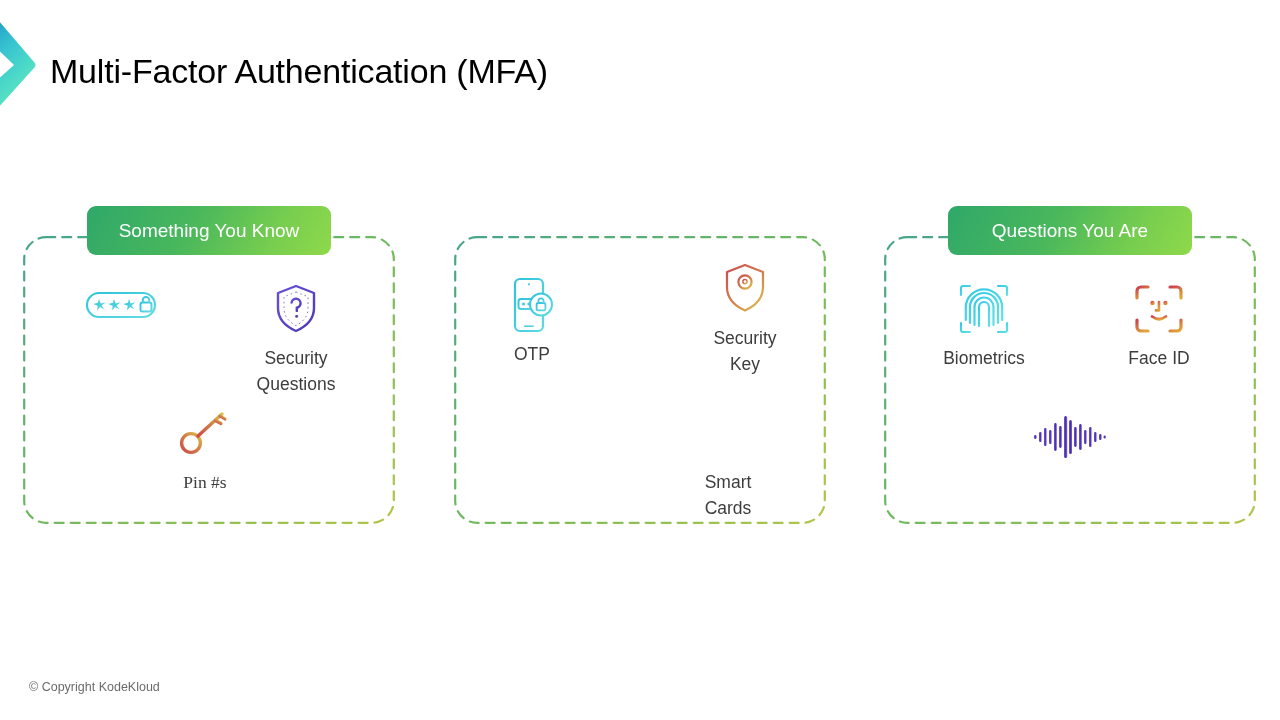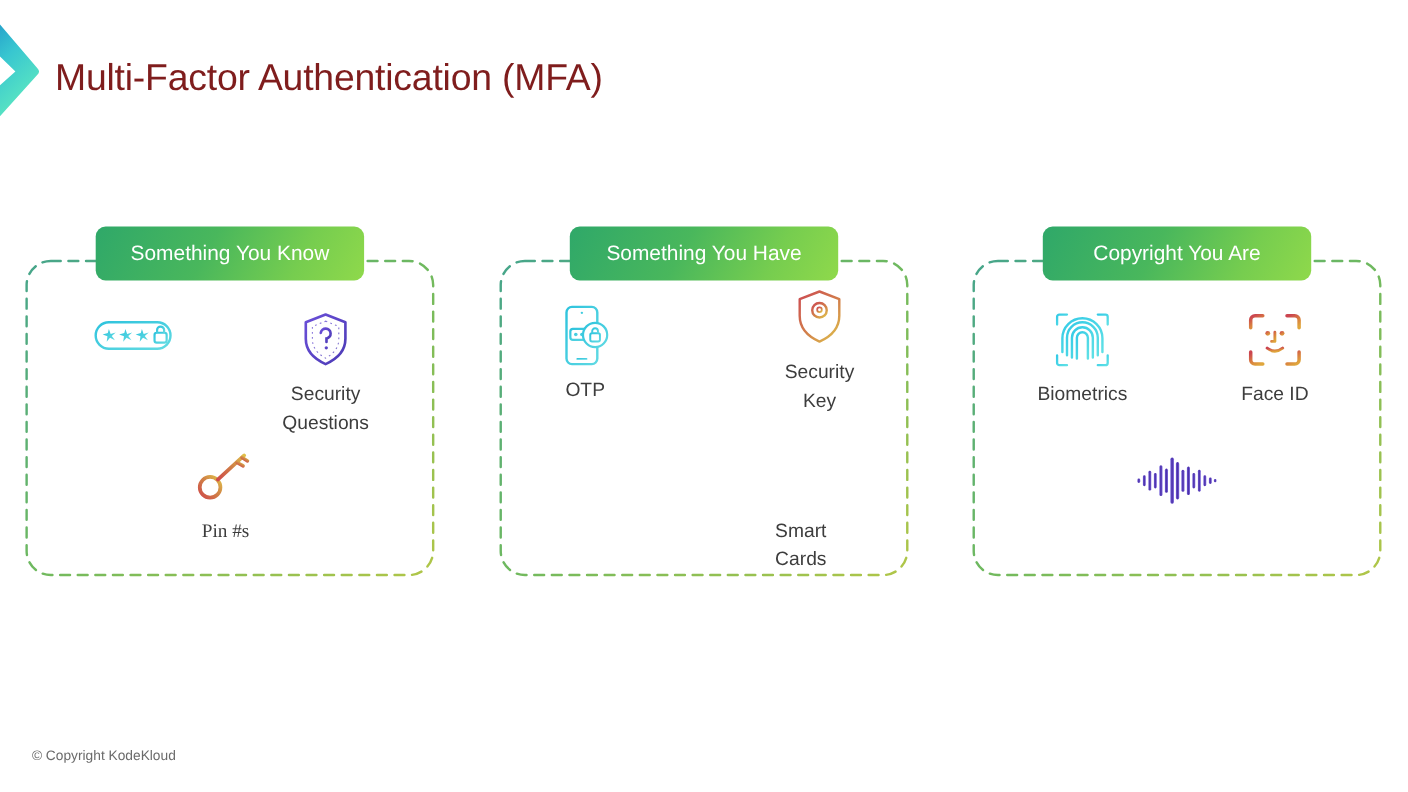--- a/index.html
+++ b/index.html
@@ -27,21 +27,21 @@
   }
 
   
   .page-title {
     position: absolute;
     left: 50px;
     top: 52px;
     font-size: 34px;
     font-weight: 400;
     letter-spacing: -0.2px;
-    color: #7f1d1d;
+    color: #000000;
     white-space: nowrap;
   }
 
   
   .cards {
     position: absolute;
     left: 0;
     top: 236px;
     width: 1280px;
     height: 292px;
@@ -235,21 +235,20 @@
         <defs>
           <linearGradient id="bg1" x1="0" y1="0" x2="1" y2="1">
             <stop offset="0" stop-color="#46a58b"></stop>
             <stop offset="0.5" stop-color="#6fb95f"></stop>
             <stop offset="1" stop-color="#b1c648"></stop>
           </linearGradient>
         </defs>
         <rect x="1.2" y="1.2" width="369.6" height="285.6" rx="22" ry="22" fill="#ffffff" stroke="url(#bg1)" stroke-width="2.2" stroke-dasharray="9 7" stroke-linecap="round"></rect>
       </svg>
     </div>
-    <div class="card-title">Something You Have</div>
 
     <div class="item i0">
       <div class="item-icon">
         <svg width="48" height="58" viewBox="0 0 48 58">
           <defs>
             <linearGradient id="otpg" x1="0" y1="0" x2="1" y2="1">
               <stop offset="0" stop-color="#2ec3dd"></stop>
                 <stop offset="1" stop-color="#5fd9e3"></stop>
             </linearGradient>
           </defs>
@@ -303,21 +302,21 @@
         <defs>
           <linearGradient id="bg2" x1="0" y1="0" x2="1" y2="1">
             <stop offset="0" stop-color="#46a58b"></stop>
             <stop offset="0.5" stop-color="#6fb95f"></stop>
             <stop offset="1" stop-color="#b1c648"></stop>
           </linearGradient>
         </defs>
         <rect x="1.2" y="1.2" width="369.6" height="285.6" rx="22" ry="22" fill="#ffffff" stroke="url(#bg2)" stroke-width="2.2" stroke-dasharray="9 7" stroke-linecap="round"></rect>
       </svg>
     </div>
-    <div class="card-title">Copyright You Are</div>
+    <div class="card-title">Questions You Are</div>
 
     <div class="item i1">
       <div class="item-icon">
         <svg width="52" height="52" viewBox="0 0 52 52">
           <defs>
             <linearGradient id="fidg" x1="0.2" y1="0" x2="0.8" y2="1">
               <stop offset="0" stop-color="#cb4550"></stop>
                 <stop offset="0.55" stop-color="#d9813f"></stop>
               <stop offset="1" stop-color="#dfa63c"></stop>
             </linearGradient>

